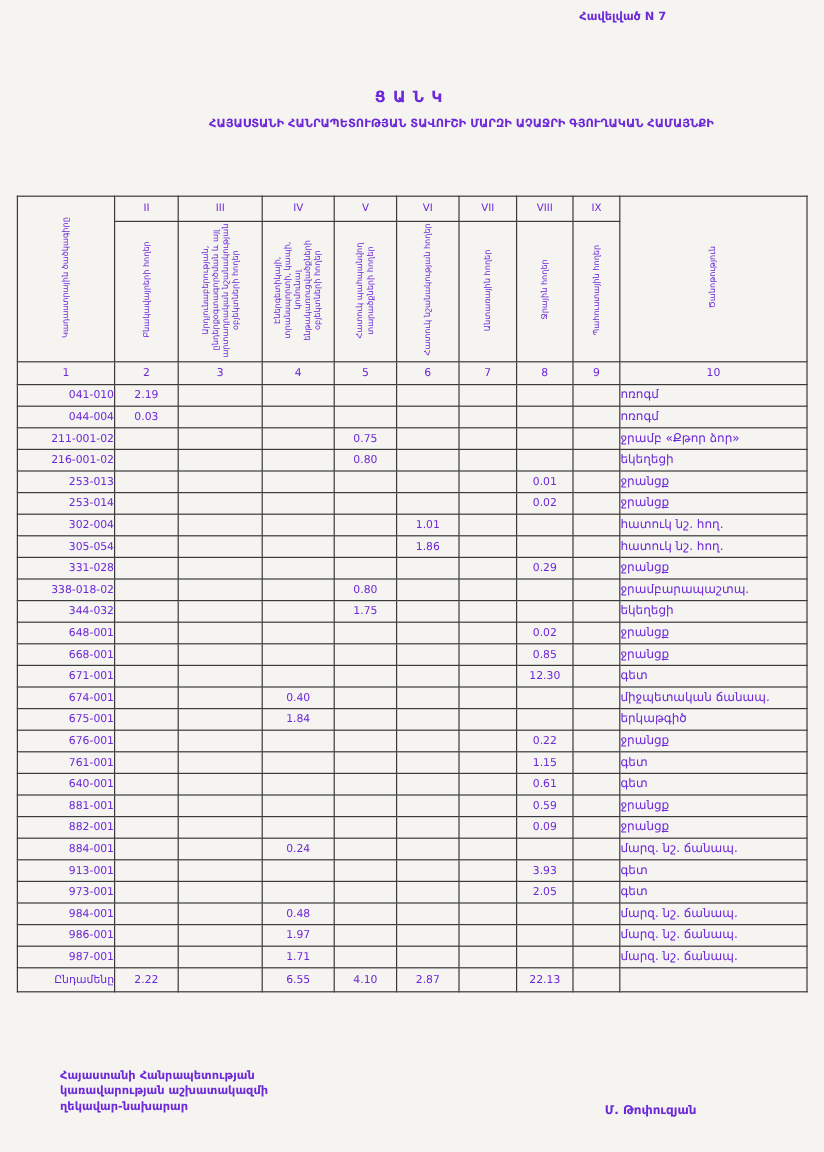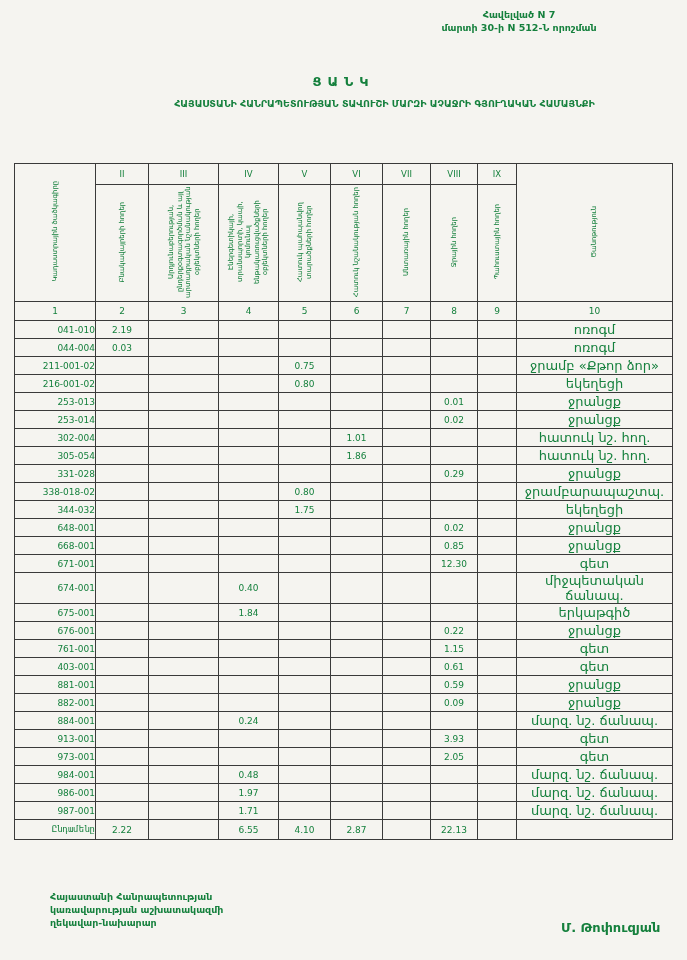--- a/index.html
+++ b/index.html
@@ -2,21 +2,21 @@
 <html><head>
 <meta charset="utf-8">
 <style>
   html,body{margin:0;padding:0;background:#d8d8d4;}
   .page{
     position:relative;
     width:687px;height:960px;
     margin:0 auto;
     background:#f5f4f0;
     font-family:"DejaVu Sans",sans-serif;
-    color:#15803d;
+    color:#6d28d9;
     overflow:hidden;
   }
   
   .annex{
     position:absolute;top:8px;right:18px;width:300px;
     text-align:center;font-size:9.5px;font-weight:bold;line-height:13px;
   }
   
   .doc-title{
     position:absolute;top:74px;left:0;width:100%;
@@ -48,40 +48,39 @@
     max-height:112px;
     text-align:center;
     white-space:normal;
   }
   th.span-cell .vert{max-height:128px;}
   .row-numbers td{height:18px;text-align:center;font-size:9px;}
   tr.data-row td{height:17px;}
   tr.total-row td{height:19px;}
   td.cell-code{text-align:right;padding-left:4px;font-size:9px;}
   td.cell-val{text-align:center;font-size:9px;}
-  td.cell-note{text-align:center;padding-left:4px;font-size:13px;}
-  tr.total-row td.cell-code{padding-left:16px;font-family:Liberation Mono, monospace;}
+  td.cell-note{text-align:left;padding-left:4px;font-size:10px;}
+  tr.total-row td.cell-code{padding-left:16px;}
   
   .footer-left{
     position:absolute;left:38px;top:890px;
     font-size:9.5px;font-weight:bold;line-height:13px;margin-left:12px;
   }
   .signer{
-    position:absolute;left:561px;top:920px;
-    font-size:13px;font-weight:bold;
+    position:absolute;left:504px;top:920px;
+    font-size:10px;font-weight:bold;
   }
 </style>
 </head>
 <body>
 
 <div class="page">
 
   <div class="annex">
     <div>Հավելված N 7</div>
-    <div>մարտի 30-ի N 512-Ն որոշման</div>
   </div>
 
   <div class="doc-title">ՑԱՆԿ</div>
 
   <div class="doc-subtitle">
     <div>ՀԱՅԱՍՏԱՆԻ ՀԱՆՐԱՊԵՏՈՒԹՅԱՆ ՏԱՎՈՒՇԻ ՄԱՐԶԻ ԱՉԱՋՐԻ ԳՅՈՒՂԱԿԱՆ ՀԱՄԱՅՆՔԻ</div>
   </div>
 
   <table class="land">
     <colgroup>
@@ -347,21 +346,21 @@
           <td class="cell-val"></td>
           <td class="cell-val"></td>
           <td class="cell-val"></td>
           <td class="cell-val"></td>
           <td class="cell-val"></td>
           <td class="cell-val">1.15</td>
           <td class="cell-val"></td>
           <td class="cell-note">գետ</td>
         </tr>
         <tr class="data-row">
-          <td class="cell-code">403-001</td>
+          <td class="cell-code">640-001</td>
           <td class="cell-val"></td>
           <td class="cell-val"></td>
           <td class="cell-val"></td>
           <td class="cell-val"></td>
           <td class="cell-val"></td>
           <td class="cell-val"></td>
           <td class="cell-val">0.61</td>
           <td class="cell-val"></td>
           <td class="cell-note">գետ</td>
         </tr>

